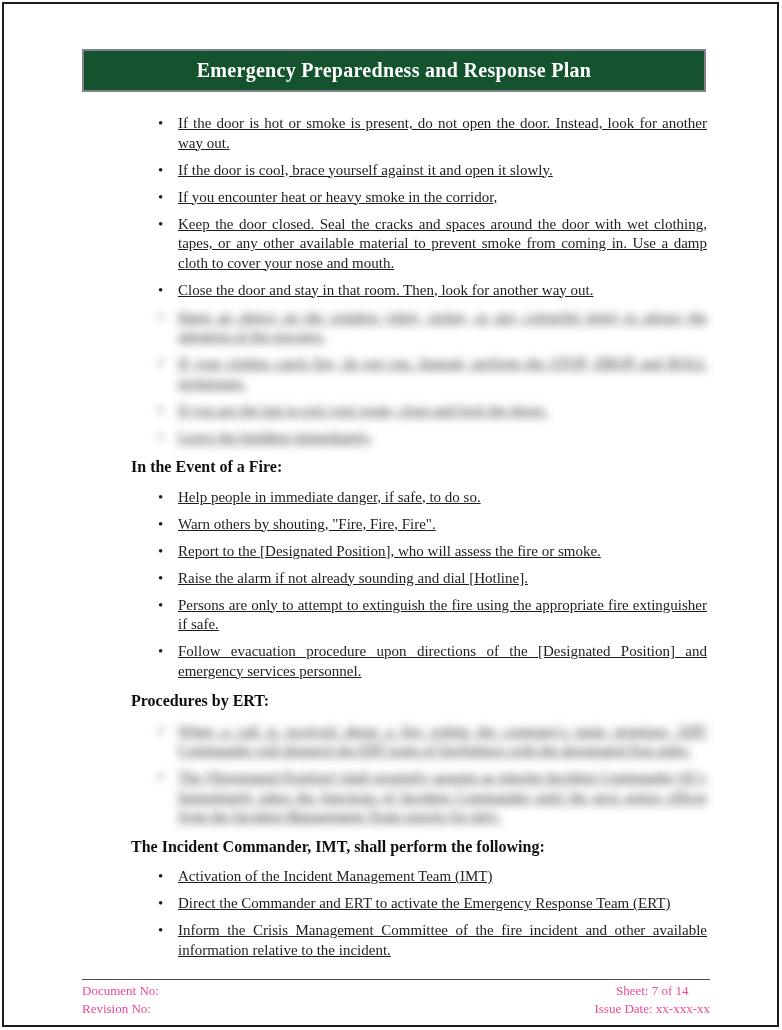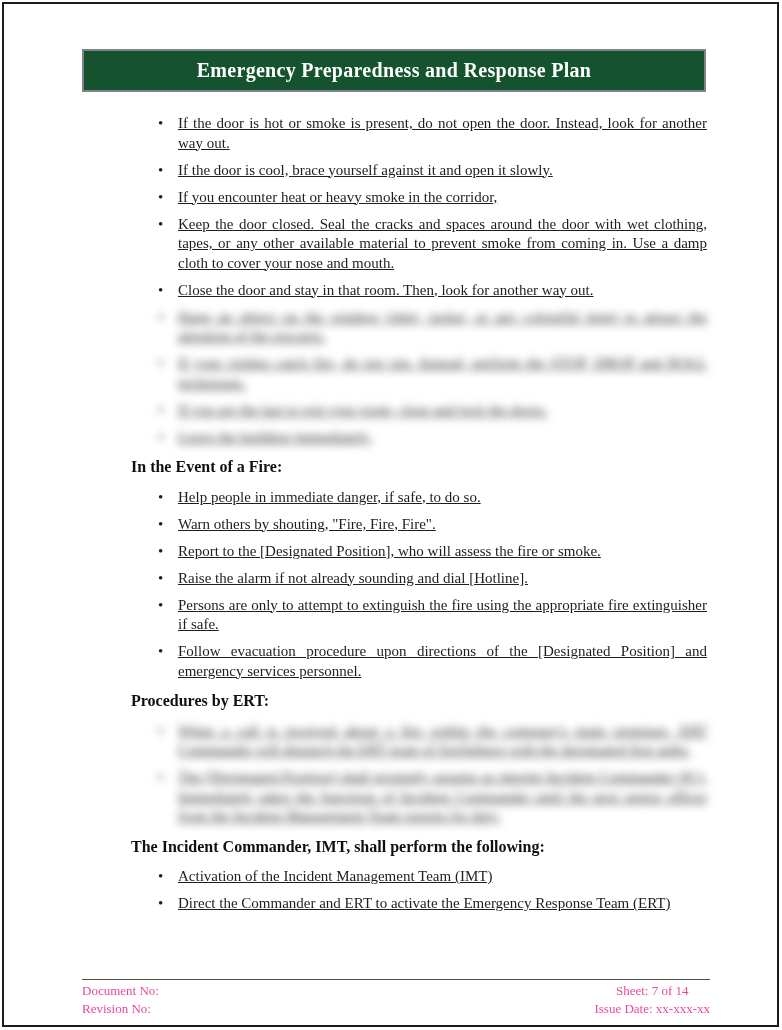--- a/index.html
+++ b/index.html
@@ -140,20 +140,21 @@
     <div class="section-heading">Procedures by ERT:</div>
     <div class="bullet-list">
       <div class="bullet-item blurred">When a call is received about a fire within the company's main premises, ERT Commander will dispatch the ERT team of firefighters with the designated first aider.</div>
       <div class="bullet-item blurred">The [Designated Position] shall promptly assume as interim Incident Commander (IC). Immediately takes the functions of Incident Commander until the next senior officer from the Incident Management Team reports for duty.</div>
     </div>
 
     <div class="section-heading">The Incident Commander, IMT, shall perform the following:</div>
     <div class="bullet-list">
       <div class="bullet-item">Activation of the Incident Management Team (IMT)</div>
       <div class="bullet-item">Direct the Commander and ERT to activate the Emergency Response Team (ERT)</div>
+      <div class="bullet-item">Inform the Crisis Management Committee of the fire incident and other available information relative to the incident.</div>
     </div>
 
   </div>
 
   <div class="footer">
     <div class="footer-rule"></div>
     <div class="footer-rows">
       <div class="footer-col-left">
         <div>Document No:</div>
         <div>Revision No:</div>

